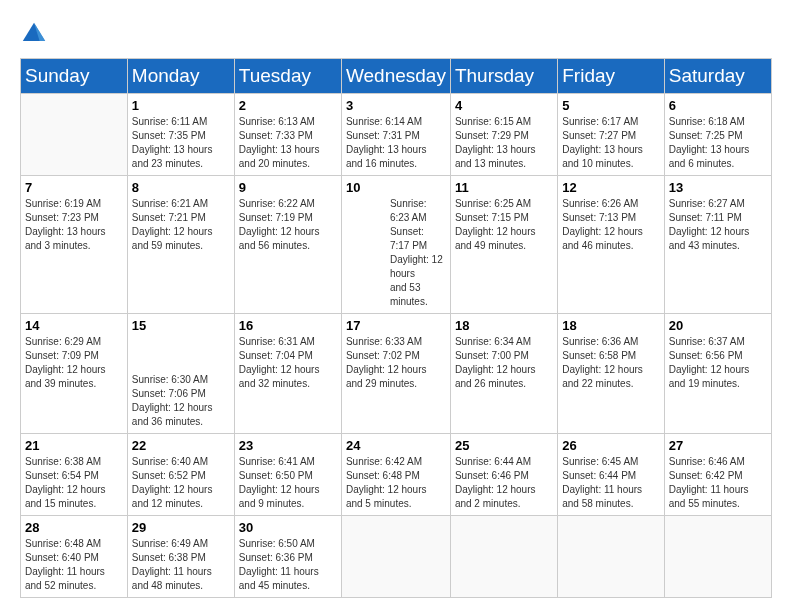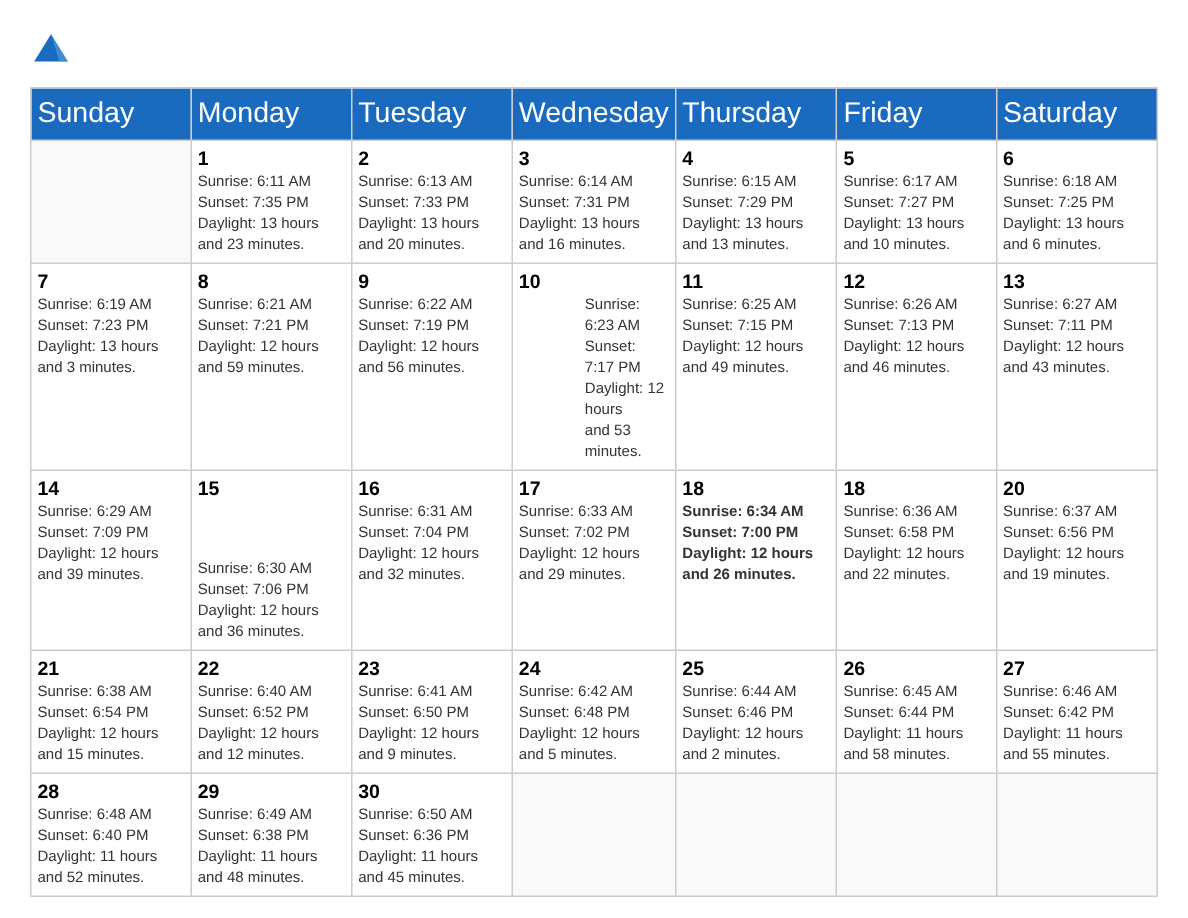--- a/index.html
+++ b/index.html
@@ -238,21 +238,21 @@
         </td>
         <td>
           <div class="day-number">17</div>
           <div class="cell-text" style="white-space: pre-line;">Sunrise: 6:33 AM
 Sunset: 7:02 PM
 Daylight: 12 hours
 and 29 minutes.</div>
         </td>
         <td>
           <div class="day-number">18</div>
-          <div class="cell-text" style="white-space: pre-line; font-weight: bold;">Sunrise: 6:34 AM
+          <div class="cell-text" style="white-space: pre-line;">Sunrise: 6:34 AM
 Sunset: 7:00 PM
 Daylight: 12 hours
 and 26 minutes.</div>
         </td>
         <td>
           <div class="day-number">18</div>
           <div class="cell-text" style="white-space: pre-line;">Sunrise: 6:36 AM
 Sunset: 6:58 PM
 Daylight: 12 hours
 and 22 minutes.</div>

